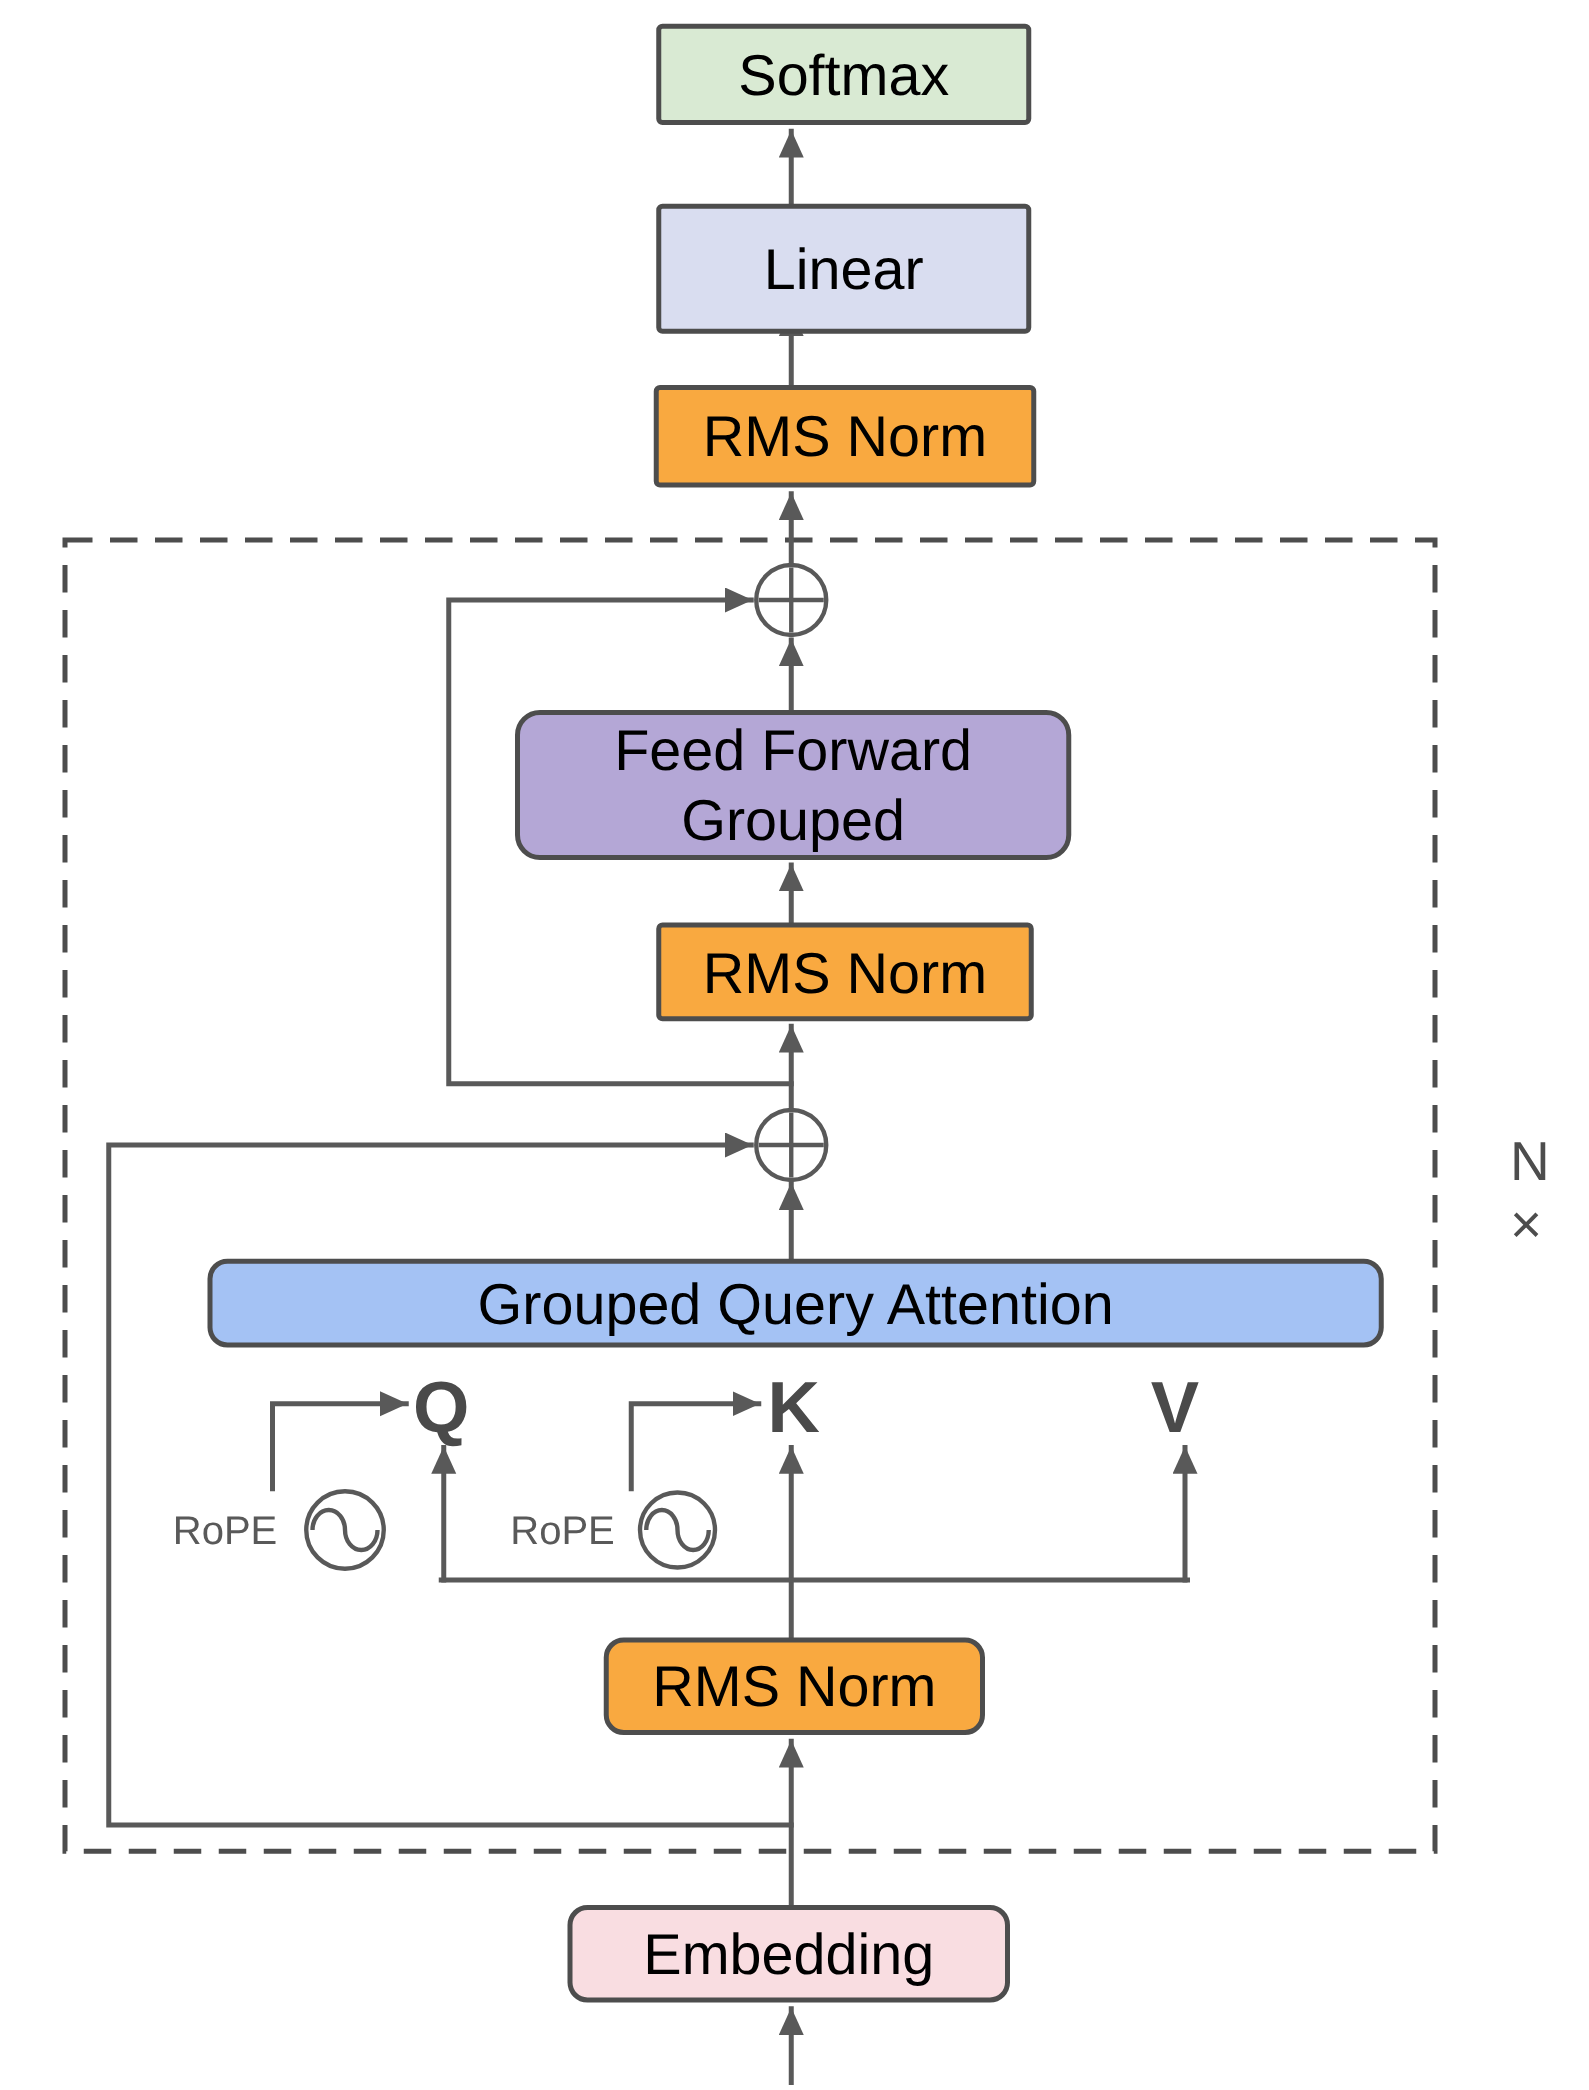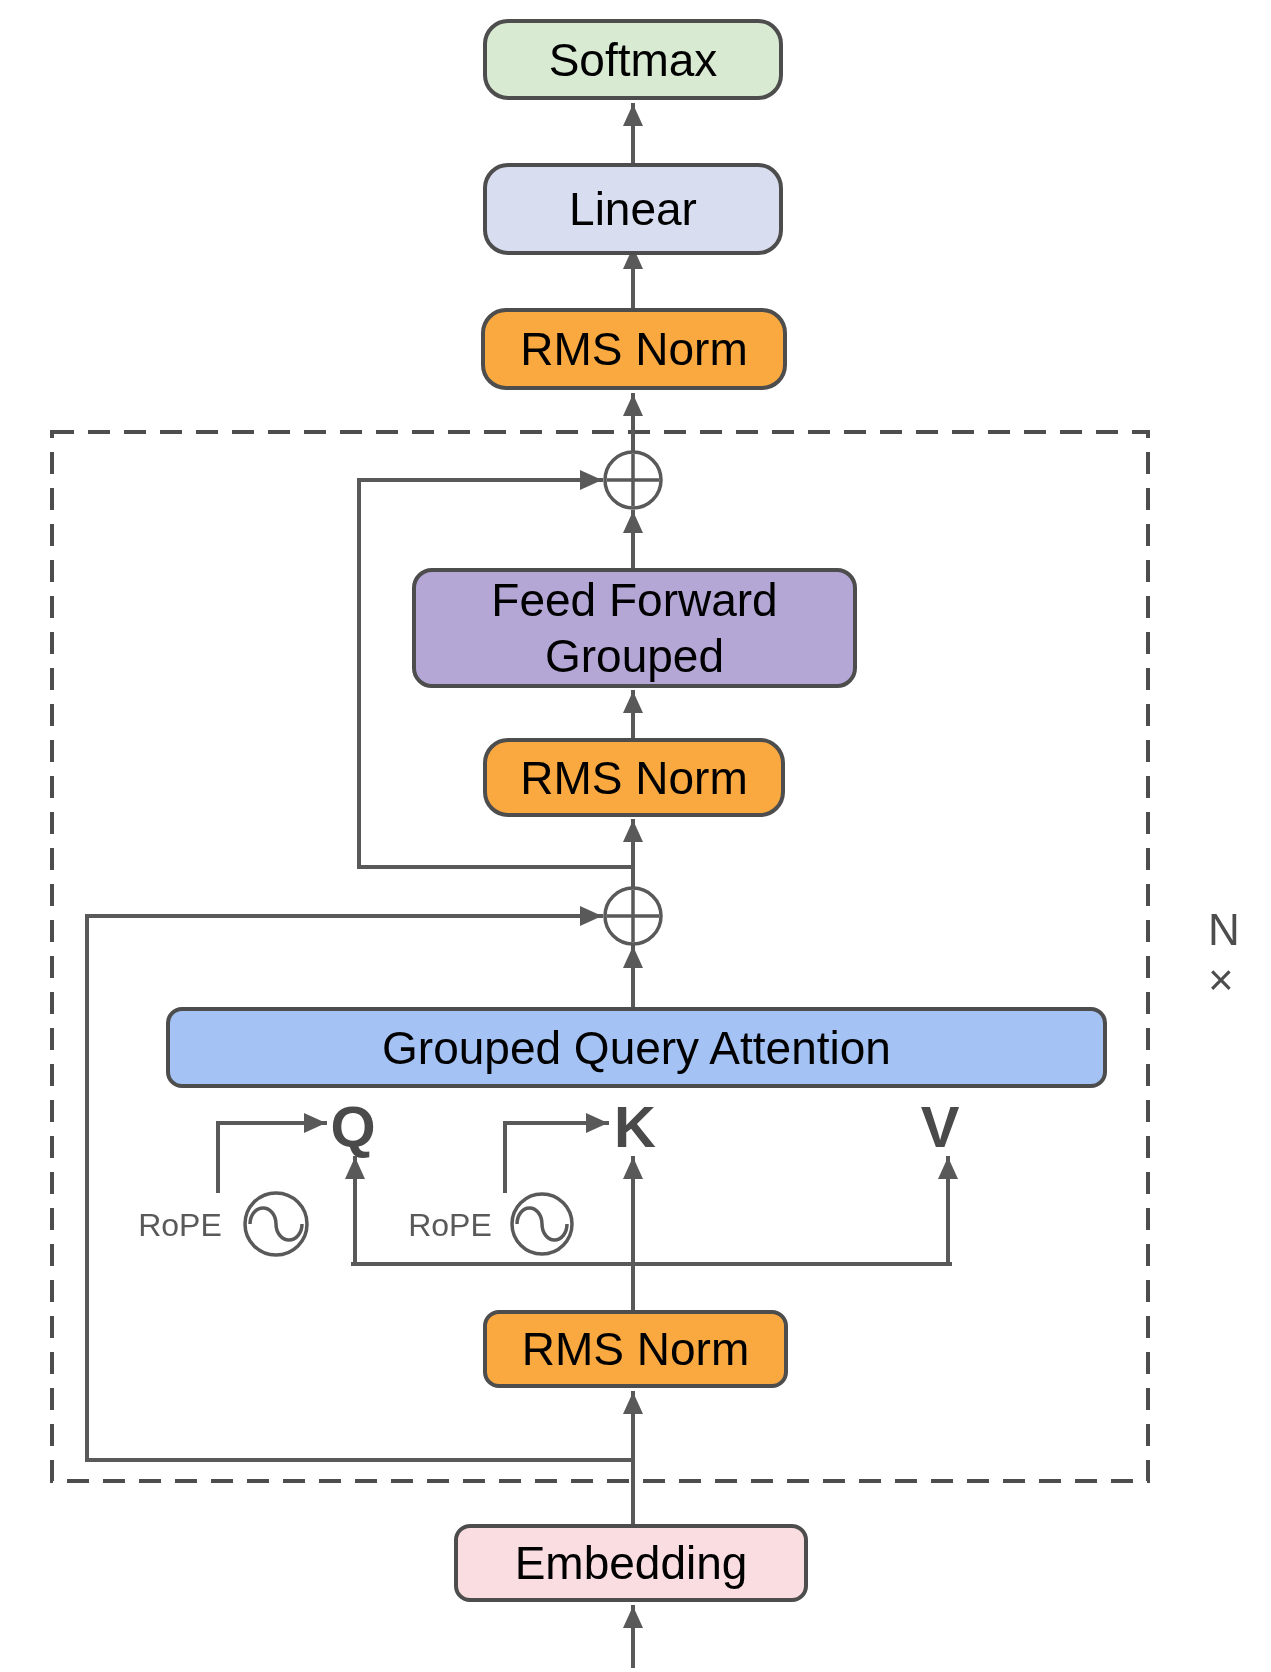--- a/index.html
+++ b/index.html
@@ -19,21 +19,21 @@
     border:4px solid #4d4d4d;
     display:flex;
     flex-direction:column;
     align-items:center;
     justify-content:center;
     color:#000000;
     font-size:46px;
     line-height:56px;
     white-space:nowrap;
   }
-  .r14{border-radius:25px;}
+  .r14{border-radius:5px;margin-left:42px;}
   .r16{border-radius:16px;}
   .r20{border-radius:20px;justify-content:flex-end;}
   .head-label{
     position:absolute;
     z-index:2;
     transform:translate(-50%,-50%);
     font-size:58px;
     font-weight:bold;
     color:#4a4a4a;
   }
@@ -107,38 +107,38 @@
     <g stroke="#595959" stroke-width="3.5" fill="none">
       <circle cx="542" cy="1224" r="30"></circle>
       <path d="M 517,1224 A 12.5,16 0 0 1 542,1224 A 12.5,16 0 0 0 567,1224"></path>
     </g>
   </svg>
 
   <div class="block r14" style="left: 483px; top: 19px; width: 300px; height: 81px; background-color: rgb(217, 234, 211);">
     <span>Softmax</span>
   </div>
 
-  <div class="block r14" style="left: 483px; top: 163px; width: 300px; height: 92px; background-color: rgb(217, 221, 240);">
+  <div class="block r14" style="left: 483px; top: 163px; width: 300px; height: 104px; background-color: rgb(217, 221, 240);">
     <span>Linear</span>
   </div>
 
   <div class="block r14" style="left: 481px; top: 308px; width: 306px; height: 82px; background-color: rgb(249, 169, 64);">
     <span>RMS Norm</span>
   </div>
 
   <div class="block r20" style="left: 412px; top: 568px; width: 445px; height: 120px; background-color: rgb(180, 167, 214);">
     <span>Feed Forward</span>
     <span>Grouped</span>
   </div>
 
   <div class="block r14" style="left: 483px; top: 738px; width: 302px; height: 79px; background-color: rgb(249, 169, 64);">
     <span>RMS Norm</span>
   </div>
 
-  <div class="block r16" style="left: 166px; top: 1007px; width: 941px; height: 81px; background-color: rgb(164, 194, 244);">
+  <div class="block r16" style="left: 166px; top: 1007px; width: 941px; height: 71px; background-color: rgb(164, 194, 244);">
     <span>Grouped Query Attention</span>
   </div>
 
   <div class="block r16" style="left: 483px; top: 1310px; width: 305px; height: 78px; background-color: rgb(249, 169, 64);">
     <span>RMS Norm</span>
   </div>
 
   <div class="block r16" style="left: 454px; top: 1524px; width: 354px; height: 78px; background-color: rgb(249, 221, 225);">
     <span>Embedding</span>
   </div>

